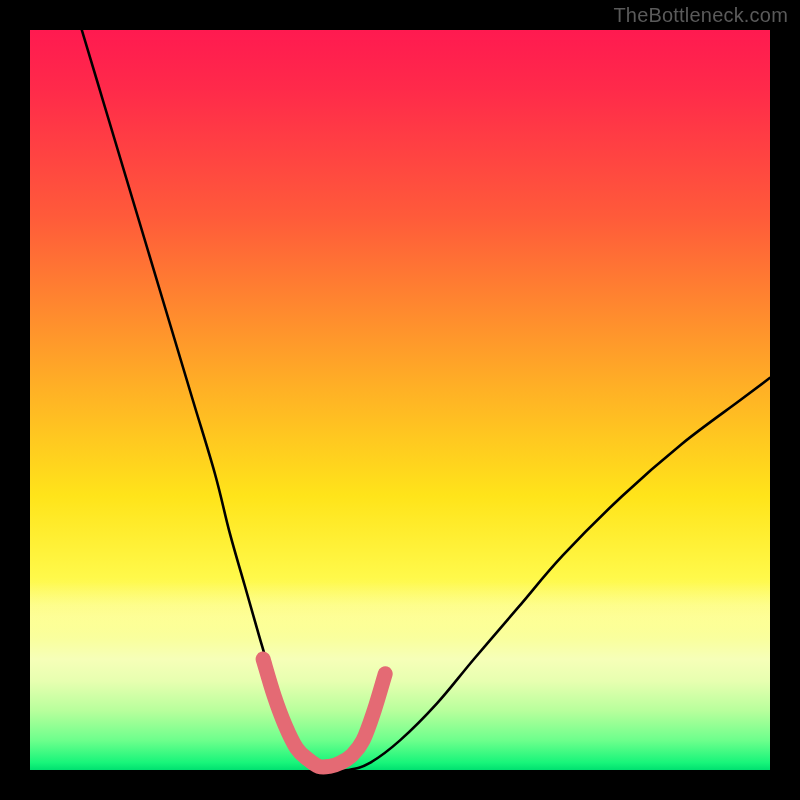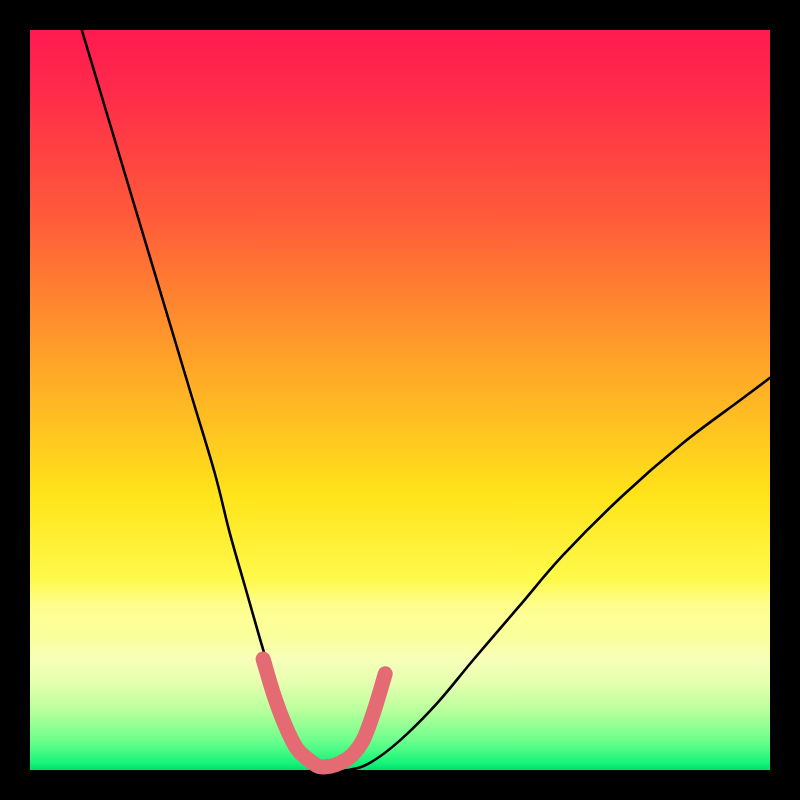--- a/index.html
+++ b/index.html
@@ -72,20 +72,21 @@
     letter-spacing: 0.2px;
     font-weight: 500;
     user-select: none;
   }
 </style>
 </head>
 <body>
 
 <div class="stage">
 
+  <div class="attribution">TheBottleneck.com</div>
 
   <div class="plot-wrap">
     <div class="highlight-band"></div>
     <svg class="curve" viewBox="0 0 740 740">
       <path id="curve-main" fill="none" stroke="#000" stroke-width="2.6" stroke-linecap="round" d="M51.80 0.00 C55.80 13.32, 66.01 47.36, 74.00 74.00 C81.99 100.64, 88.21 121.36, 96.20 148.00 C104.19 174.64, 110.41 195.36, 118.40 222.00 C126.39 248.64, 132.61 269.36, 140.60 296.00 C148.59 322.64, 154.81 343.36, 162.80 370.00 C170.79 396.64, 178.34 420.02, 185.00 444.00 C191.66 467.98, 194.47 483.22, 199.80 503.20 C205.13 523.18, 209.27 536.35, 214.60 555.00 C219.93 573.65, 224.74 590.82, 229.40 606.80 C234.06 622.78, 236.50 631.81, 240.50 643.80 C244.50 655.79, 247.60 662.74, 251.60 673.40 C255.60 684.06, 258.70 694.34, 262.70 703.00 C266.70 711.66, 269.80 716.17, 273.80 721.50 C277.80 726.83, 280.90 729.27, 284.90 732.60 C288.90 735.93, 290.01 738.67, 296.00 740.00 C301.99 741.33, 310.21 741.33, 318.20 740.00 C326.19 738.67, 331.08 737.93, 340.40 732.60 C349.72 727.27, 358.01 721.06, 370.00 710.40 C381.99 699.74, 393.68 688.05, 407.00 673.40 C420.32 658.75, 429.35 646.32, 444.00 629.00 C458.65 611.68, 472.42 595.85, 488.40 577.20 C504.38 558.55, 514.15 545.38, 532.80 525.40 C551.45 505.42, 570.69 486.18, 592.00 466.20 C613.31 446.22, 629.89 431.72, 651.20 414.40 C672.51 397.08, 694.42 381.99, 710.40 370.00 C726.38 358.01, 734.67 351.80, 740.00 347.80"></path>
       <path id="curve-valley" fill="none" stroke="#e46a74" stroke-width="15" stroke-linecap="round" stroke-linejoin="round" d="M233.10 629.00 C235.10 635.66, 240.20 654.01, 244.20 666.00 C248.20 677.99, 251.30 686.28, 255.30 695.60 C259.30 704.92, 262.40 711.81, 266.40 717.80 C270.40 723.79, 273.50 725.57, 277.50 728.90 C281.50 732.23, 284.60 734.97, 288.60 736.30 C292.60 737.63, 295.70 736.97, 299.70 736.30 C303.70 735.63, 306.80 734.60, 310.80 732.60 C314.80 730.60, 317.90 729.20, 321.90 725.20 C325.90 721.20, 329.00 718.39, 333.00 710.40 C337.00 702.41, 340.10 692.79, 344.10 680.80 C348.10 668.81, 353.20 650.46, 355.20 643.80"></path>
     </svg>
   </div>
 
 </div>

